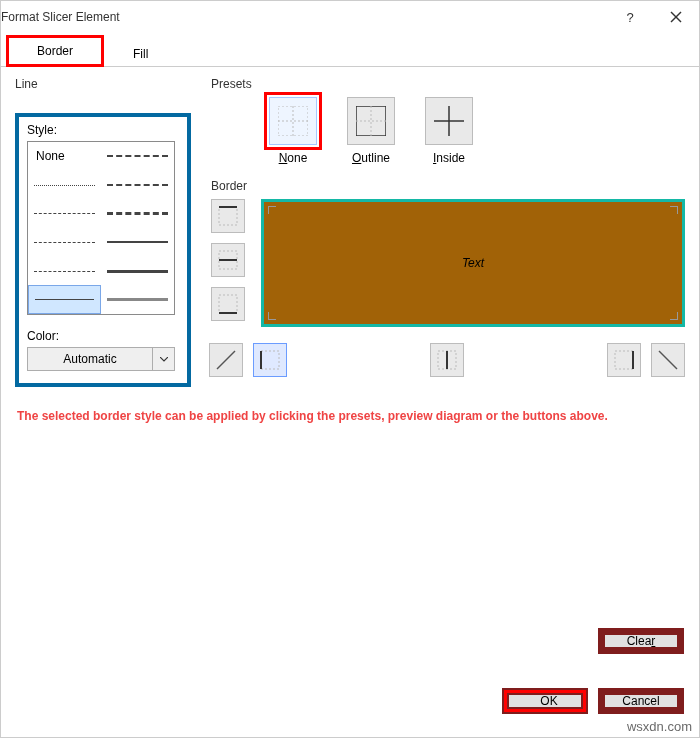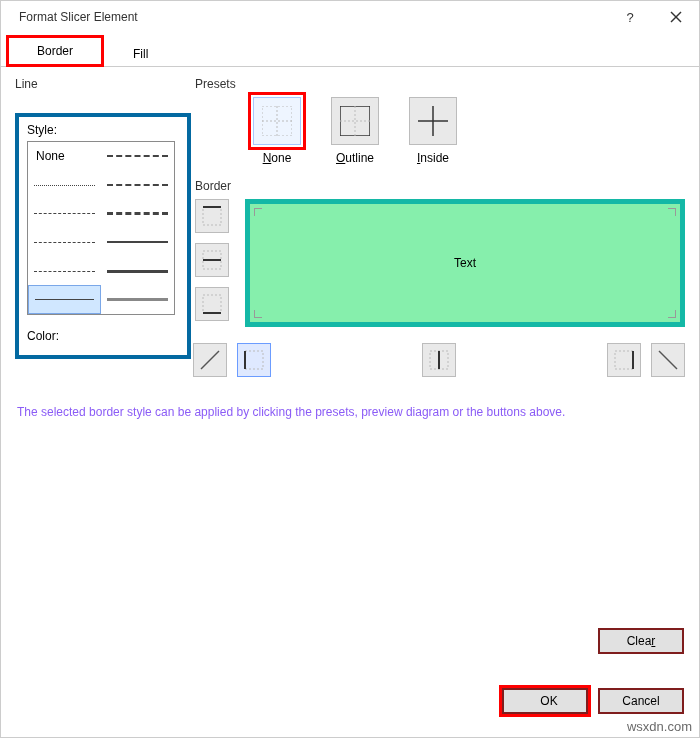--- a/index.html
+++ b/index.html
@@ -11,21 +11,21 @@
     color: #000;
     width: 700px;
     height: 738px;
     overflow: hidden;
     border: 1px solid #ccc;
   }
   .titlebar {
     height: 32px;
     display: flex;
     align-items: center;
-    padding-left: 18px;
+    padding-left: 0;
     color: #333;
   }
   .titlebar-spacer { flex: 1; }
   .titlebar-btn {
     width: 46px; height: 32px;
     display: flex; align-items: center; justify-content: center;
     color: #333;
     font-size: 13px;
   }
   .tabs {
@@ -45,21 +45,21 @@
     cursor: pointer;
   }
   .tab.active {
     border-color: #ccc;
     background: #fff;
   }
   .red-box { border: 3px solid #ff0000 !important; }
   .content {
     display: flex;
     padding: 10px 14px 0 14px;
-    gap: 4px;
+    gap: 20px;
   }
   .group-label {
     display: block;
     margin-bottom: 6px;
     color: #333;
   }
   .line-col { width: 176px; }
   .line-box {
     border: 4px solid #0369a1;
     padding: 6px 12px 12px 8px;
@@ -169,25 +169,26 @@
     border: 1px solid #bcbcbc;
     display: flex; align-items: center; justify-content: center;
     cursor: pointer;
     position: relative;
   }
   .bbox.sel {
     background: #dfe9ff;
     border: 1px solid #6b9cff;
   }
   .preview {
-    border: 5px solid #14b8a6;
+    border: 3px solid #14b8a6;
     height: 128px;
     display: flex; align-items: center; justify-content: center;
     position: relative;
-    background: #86efac;
+    background: #a16207;
+    font-style: italic;
   }
   .preview .corner {
     position: absolute;
     width: 8px; height: 8px;
     border-color: #999;
     border-style: solid;
     border-width: 0;
   }
   .preview .tl { top: 4px; left: 4px; border-top-width:1px; border-left-width:1px; }
   .preview .tr { top: 4px; right: 4px; border-top-width:1px; border-right-width:1px; }
@@ -195,39 +196,40 @@
   .preview .br { bottom: 4px; right: 4px; border-bottom-width:1px; border-right-width:1px; }
   .bottom-buttons {
     grid-column: 1 / 3;
     display: flex;
     gap: 10px;
     align-items: center;
     margin-left: -2px;
   }
   .hint {
     margin: 22px 16px 0 16px;
-    color: #8b5cf6;
+    color: #ef4444;
+    font-weight: bold;
   }
   .footer {
     position: absolute;
     bottom: 24px;
     right: 16px;
     display: flex;
     gap: 10px;
   }
   .clear-wrap {
     position: absolute;
     bottom: 84px;
     right: 16px;
   }
   .btn {
     width: 86px;
     height: 26px;
     background: #e1e1e1;
-    border: 2px solid #7f1d1d;
+    border: 7px solid #7f1d1d;
     display: flex; align-items: center; justify-content: center;
     cursor: pointer;
   }
   .btn.redwrap { position: relative; padding-left: 8px; }
   .btn.redwrap::after {
     content: "";
     position: absolute;
     inset: -5px;
     border: 3px solid #ff0000;
   }
@@ -309,20 +311,28 @@
               <div class="swatch-line" style="border-bottom:1px solid #444"></div>
             </div>
           <div class="style-cell">
               <div class="swatch-line" style="border-bottom:3px solid #888"></div>
             </div>
         </div>
       </div>
 
       <div class="color-row">
         <span>Color:</span>
+        <div class="color-select">
+          <div class="color-sel-main">Automatic</div>
+          <div class="color-sel-arrow">
+            <svg width="8" height="5" viewBox="0 0 8 5">
+                <polyline points="0,0 4,4 8,0" fill="none" stroke="#333" stroke-width="1.2"></polyline>
+              </svg>
+          </div>
+        </div>
       </div>
     </div>
   </div>
 
   <div class="right-col">
     <span class="group-label">Presets</span>
     <div class="presets-row">
       <div class="preset">
         <div class="preset-icon selected">
           <svg width="30" height="30" viewBox="0 0 30 30">

